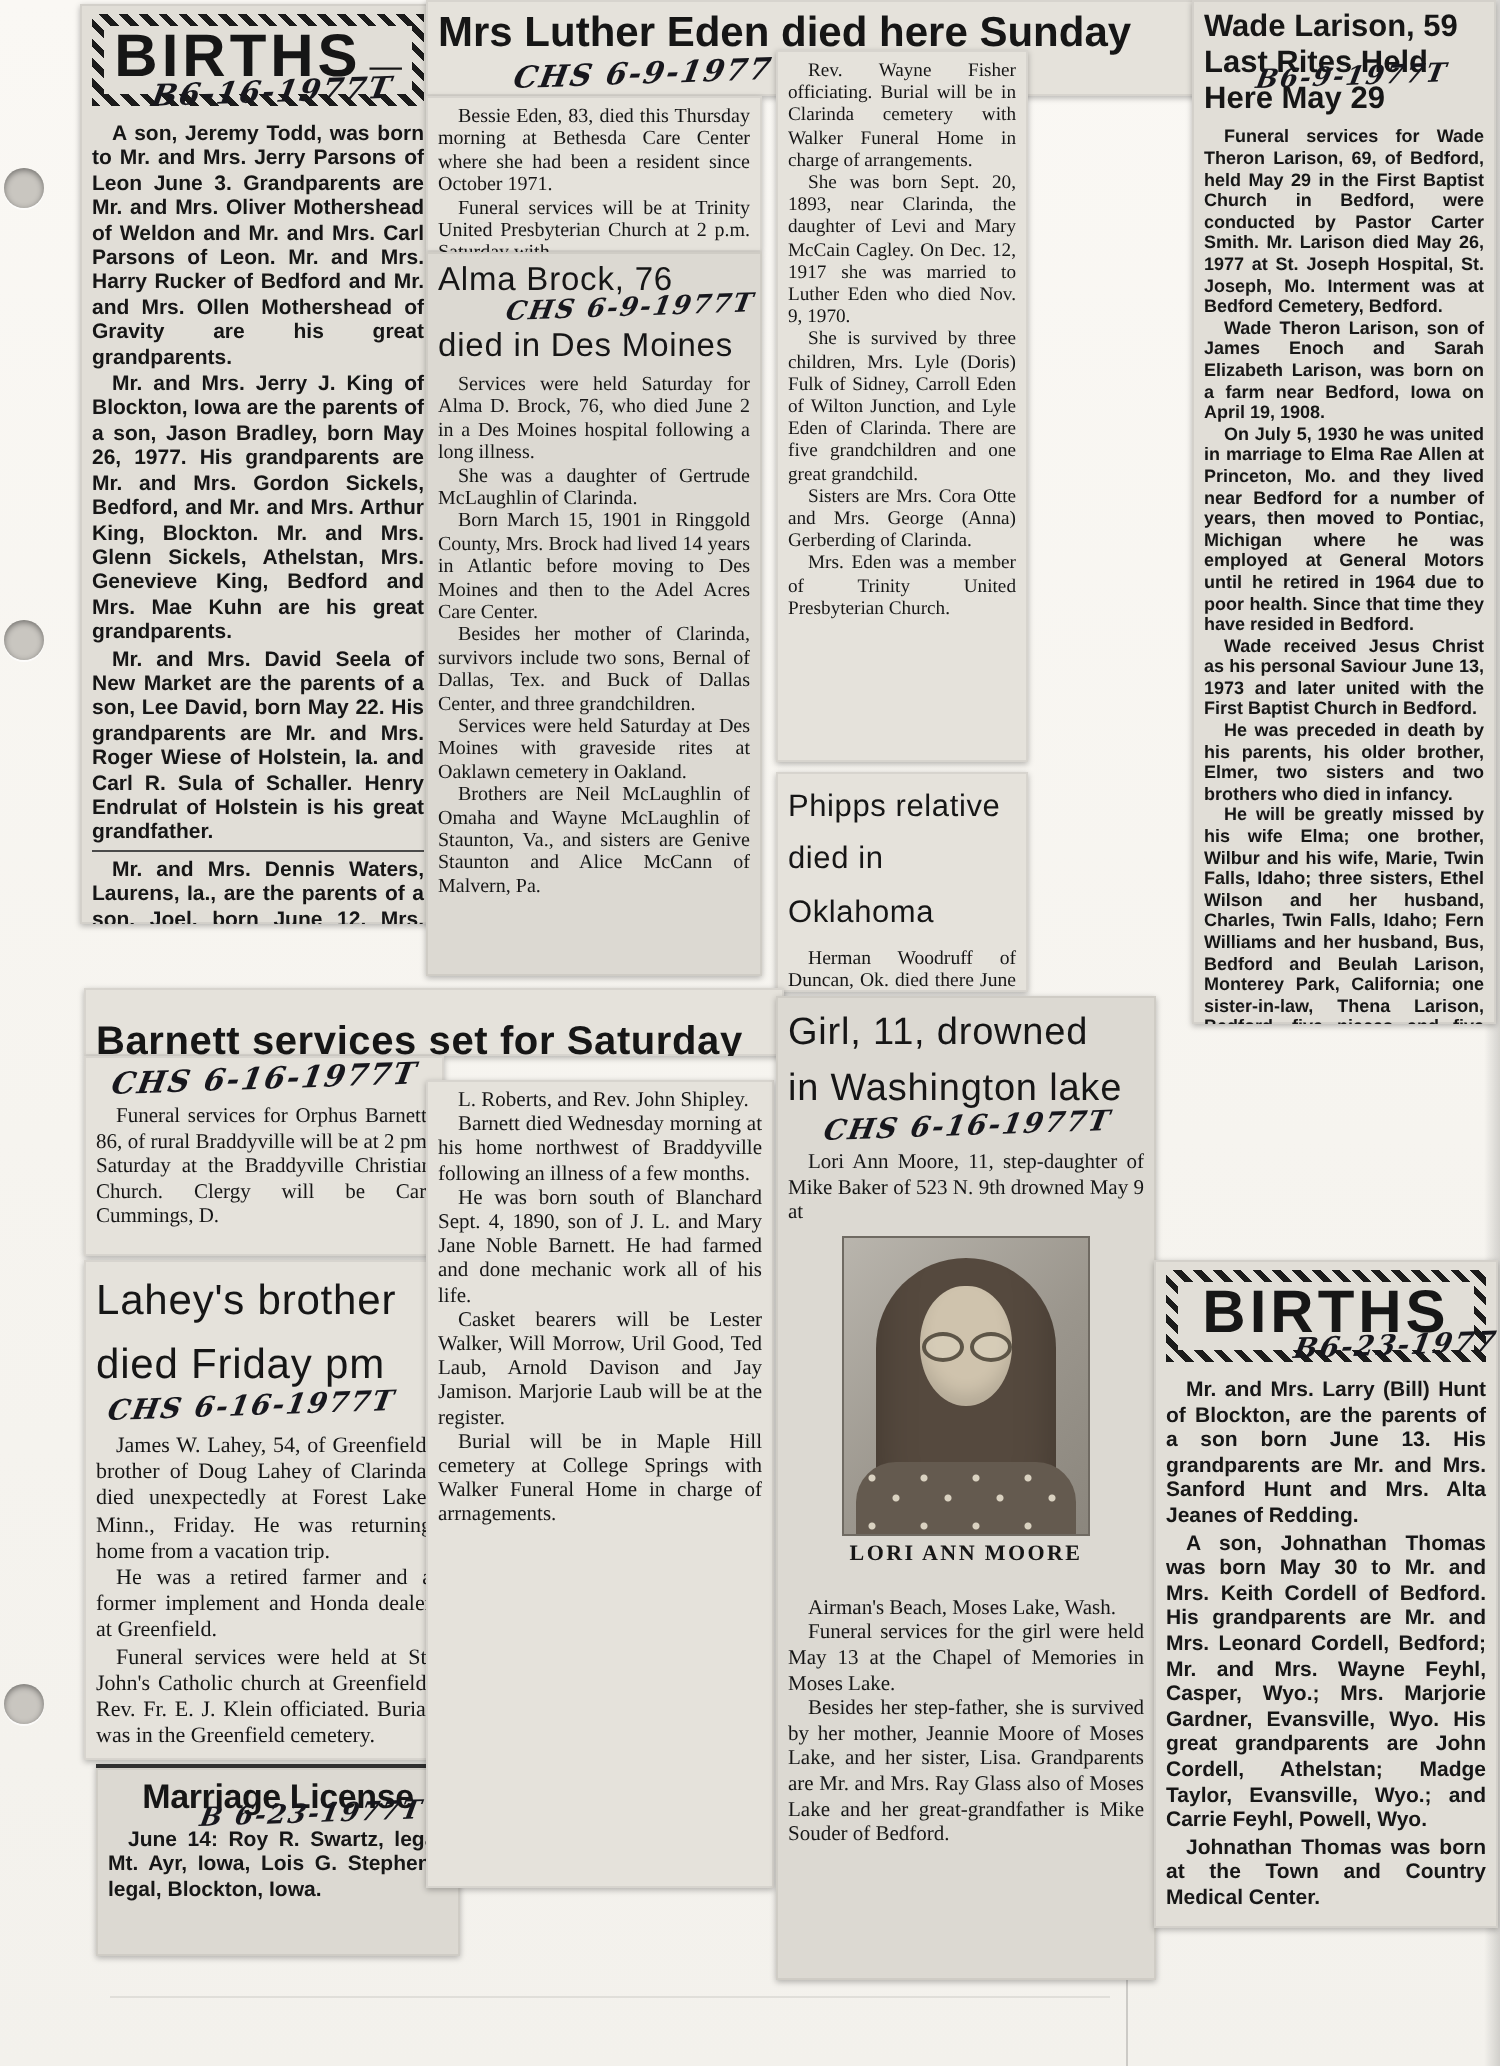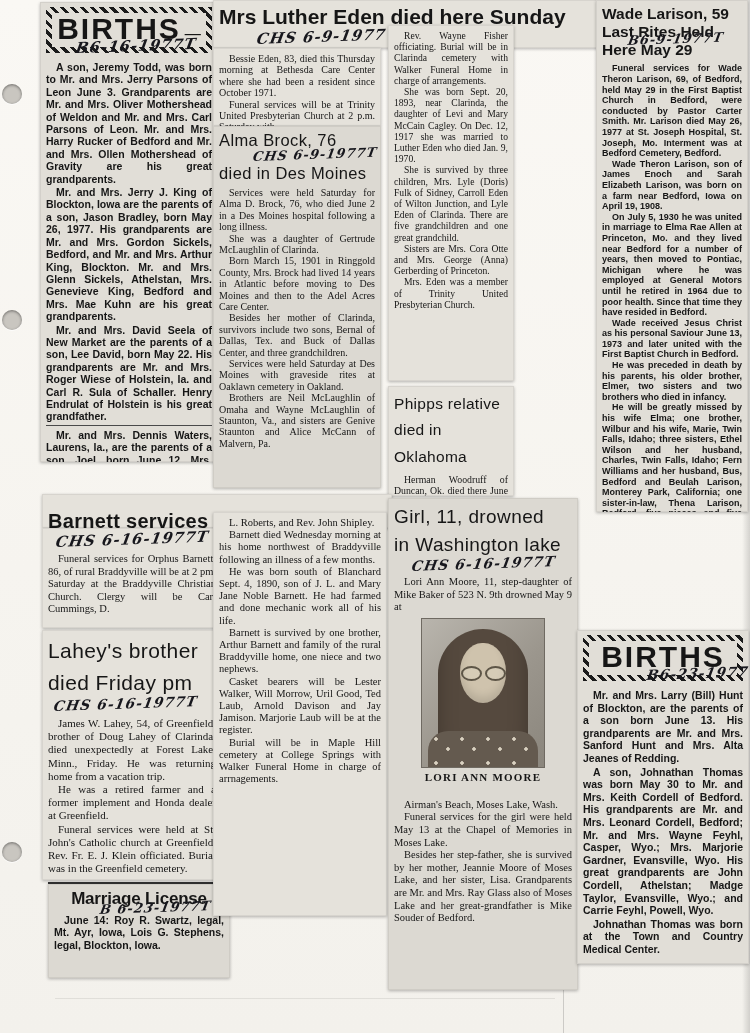--- a/index.html
+++ b/index.html
@@ -135,23 +135,23 @@
         <p>Born March 15, 1901 in Ringgold County, Mrs. Brock had lived 14 years in Atlantic before moving to Des Moines and then to the Adel Acres Care Center.</p>
         <p>Besides her mother of Clarinda, survivors include two sons, Bernal of Dallas, Tex. and Buck of Dallas Center, and three grandchildren.</p>
         <p>Services were held Saturday at Des Moines with graveside rites at Oaklawn cemetery in Oakland.</p>
         <p>Brothers are Neil McLaughlin of Omaha and Wayne McLaughlin of Staunton, Va., and sisters are Genive Staunton and Alice McCann of Malvern, Pa.</p>
       </div>
   </div>
 
   <div class="clip tone-c" id="eden-col2" style="left:388px;top:25px;width:126px;height:356px;">
     <div class="jtext serif">
         <p>Rev. Wayne Fisher officiating. Burial will be in Clarinda cemetery with Walker Funeral Home in charge of arrangements.</p>
-        <p>She was born Sept. 20, 1893, near Clarinda, the daughter of Levi and Mary McCain Cagley. On Dec. 12, 1917 she was married to Luther Eden who died Jan. 9, 1970.</p>
+        <p>She was born Sept. 20, 1893, near Clarinda, the daughter of Levi and Mary McCain Cagley. On Dec. 12, 1917 she was married to Luther Eden who died Nov. 9, 1970.</p>
         <p>She is survived by three children, Mrs. Lyle (Doris) Fulk of Sidney, Carroll Eden of Wilton Junction, and Lyle Eden of Clarinda. There are five grandchildren and one great grandchild.</p>
-        <p>Sisters are Mrs. Cora Otte and Mrs. George (Anna) Gerberding of Princeton.</p>
+        <p>Sisters are Mrs. Cora Otte and Mrs. George (Anna) Gerberding of Clarinda.</p>
         <p>Mrs. Eden was a member of Trinity United Presbyterian Church.</p>
       </div>
   </div>
 
   <div class="clip tone-c" id="phipps" style="left:388px;top:386px;width:126px;height:110px;">
     <div class="hl hl-phipps">Phipps relative</div>
     <div class="hl hl-phipps" style="margin-bottom:4px;">died in Oklahoma</div>
     <div class="jtext serif">
         <p>Herman Woodruff of Duncan, Ok. died there June 2. He was a double cousin of Audrey Phipps of Clarinda.</p>
       </div>
@@ -196,26 +196,25 @@
   </div>
 
   <div class="clip tone-b" id="marriage" style="left:48px;top:882px;width:182px;height:96px;border-top:2px solid #2e2e2e;">
     <div class="hl hl-marriage">Marriage License</div>
     <div class="hand" style="position:absolute;left:52px;top:18px;font-size:13px;">B 6-23-1977T</div>
     <div class="jtext" style="margin-top:6px;">
         <p>June 14: Roy R. Swartz, legal, Mt. Ayr, Iowa, Lois G. Stephens, legal, Blockton, Iowa.</p>
       </div>
   </div>
 
-  <div class="clip tone-c" id="barnett-col2" style="left:213px;top:512px;width:174px;height:404px;">
+  <div class="clip tone-c" id="barnett-col2" style="left:213px;top:540px;width:174px;height:404px;">
     <div class="jtext serif">
         <p>L. Roberts, and Rev. John Shipley.</p>
         <p>Barnett died Wednesday morning at his home northwest of Braddyville following an illness of a few months.</p>
         <p>He was born south of Blanchard Sept. 4, 1890, son of J. L. and Mary Jane Noble Barnett. He had farmed and done mechanic work all of his life.</p>
-        <p>Barnett is survived by one brother, Arthur Barnett and family of the rural Braddyville home, one niece and two nephews.</p>
         <p>Casket bearers will be Lester Walker, Will Morrow, Uril Good, Ted Laub, Arnold Davison and Jay Jamison. Marjorie Laub will be at the register.</p>
         <p>Burial will be in Maple Hill cemetery at College Springs with Walker Funeral Home in charge of arrnagements.</p>
       </div>
   </div>
 
   <div class="clip tone-b" id="girl" style="left:388px;top:498px;width:190px;height:492px;">
     <div class="hl hl-girl">Girl, 11, drowned</div>
     <div class="hl hl-girl">in Washington lake</div>
     <div class="hand" style="font-size:14px;margin:0 0 2px 18px;">CHS 6-16-1977T</div>
     <div class="jtext serif">

